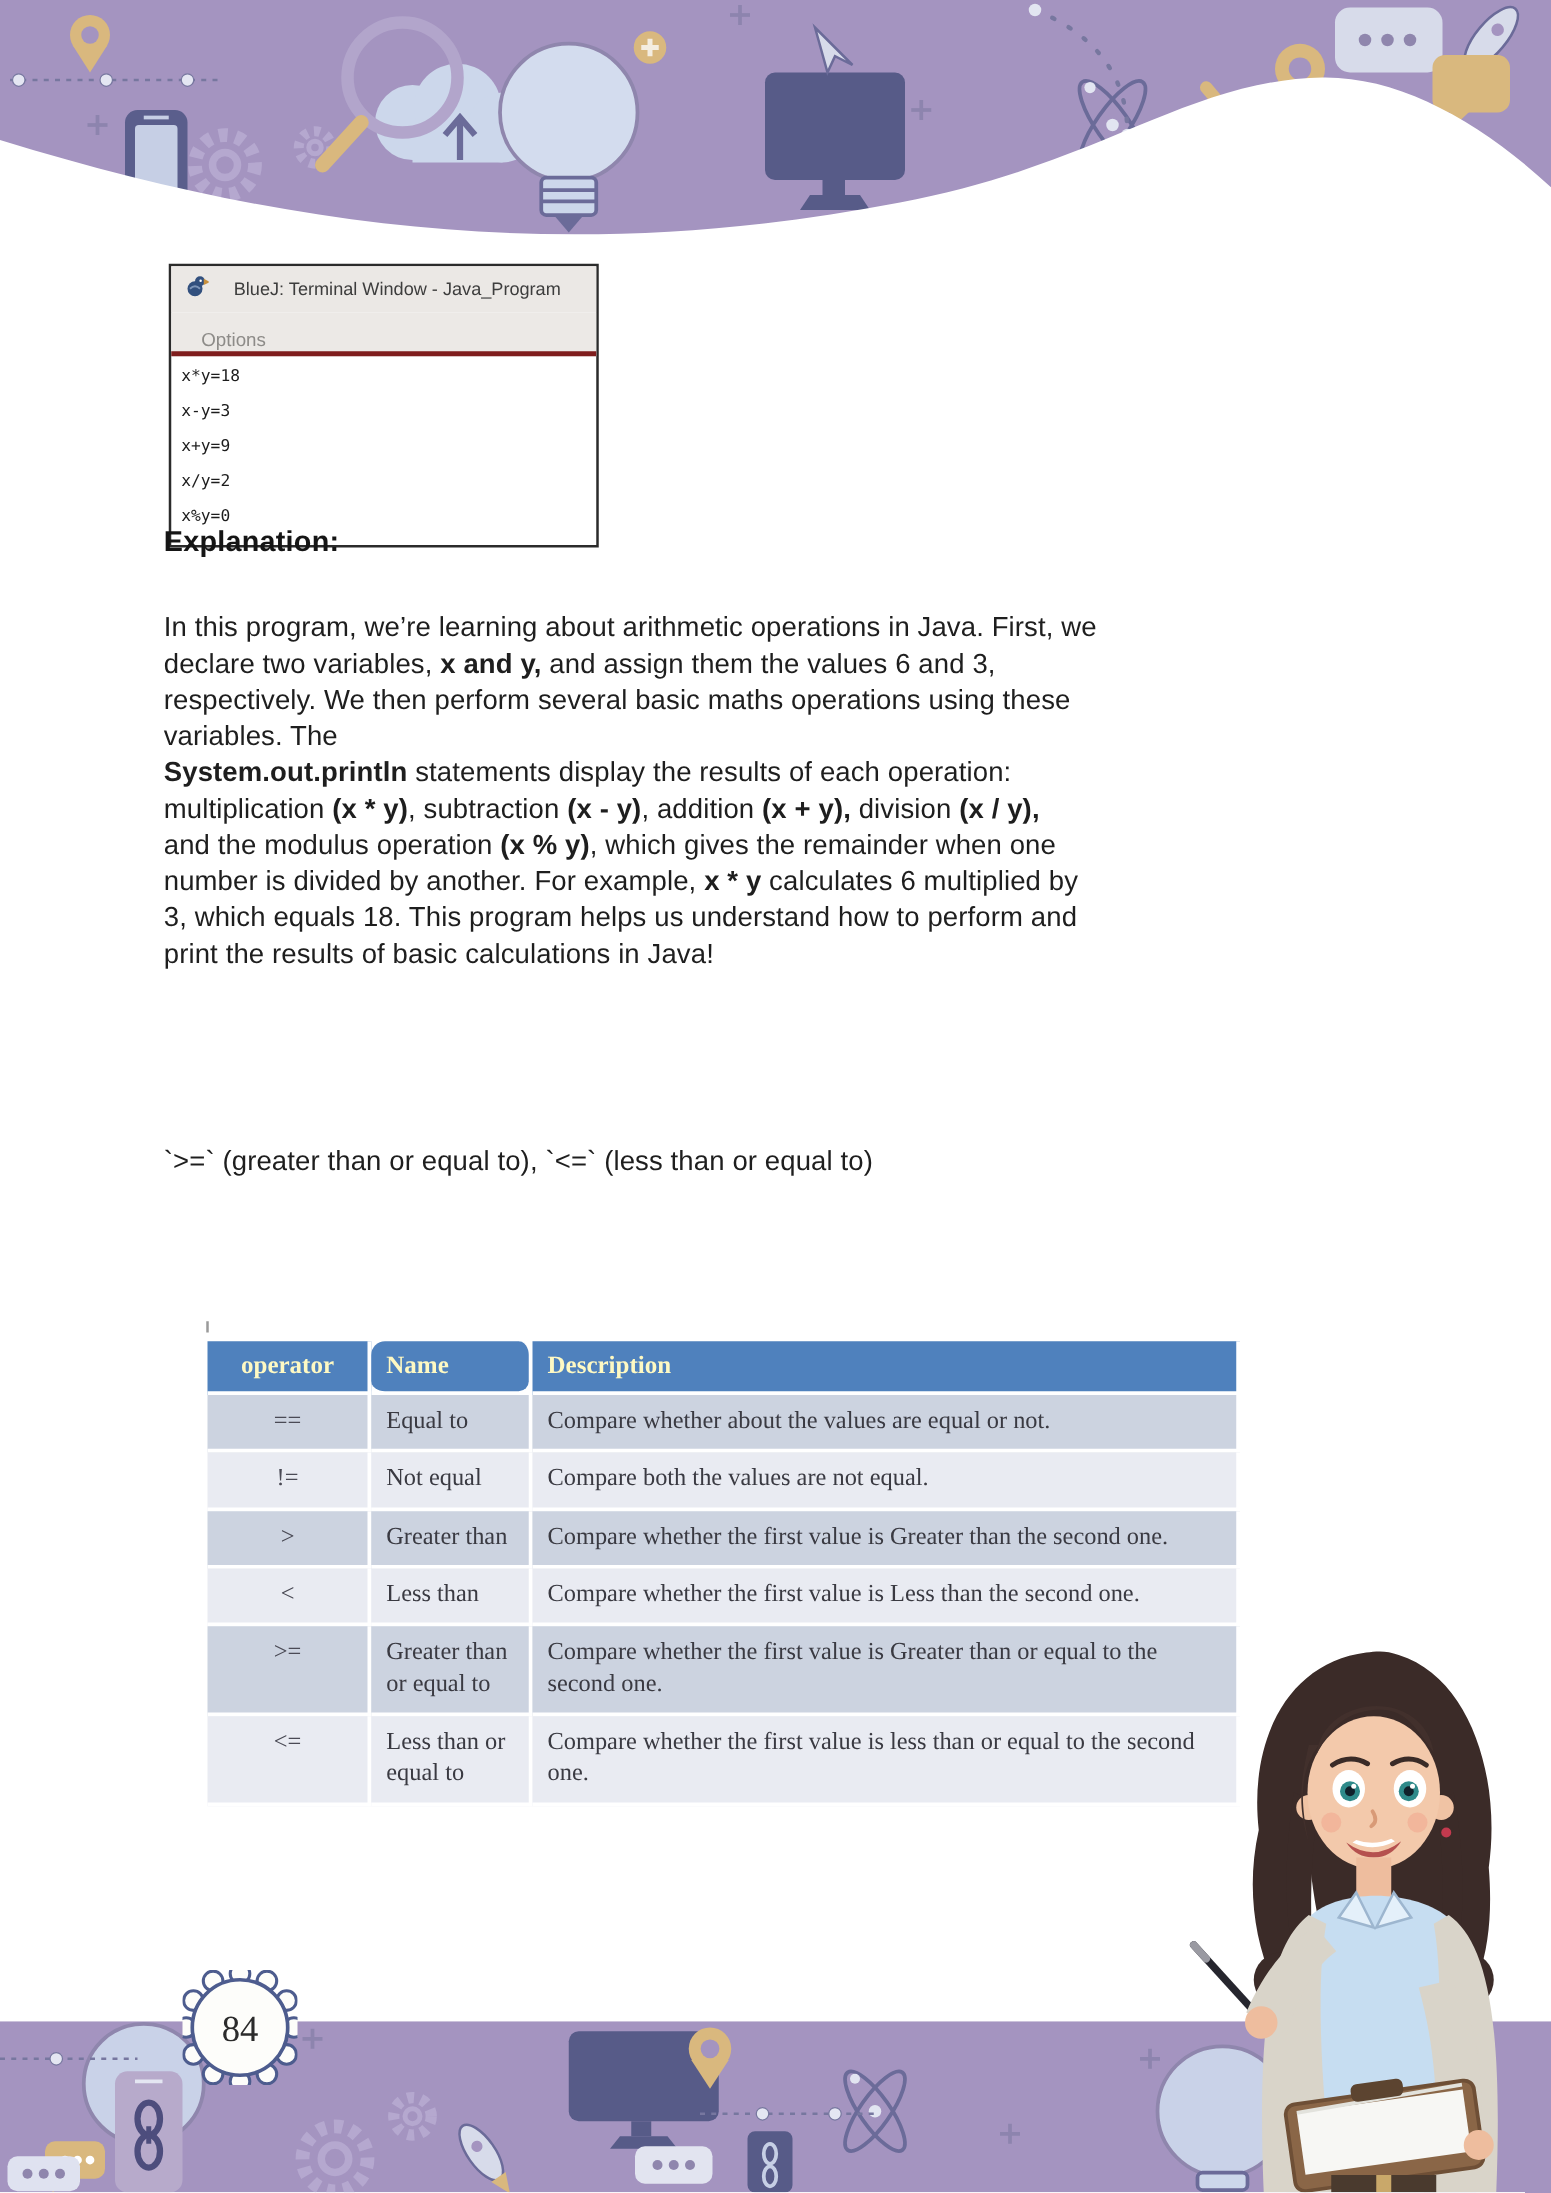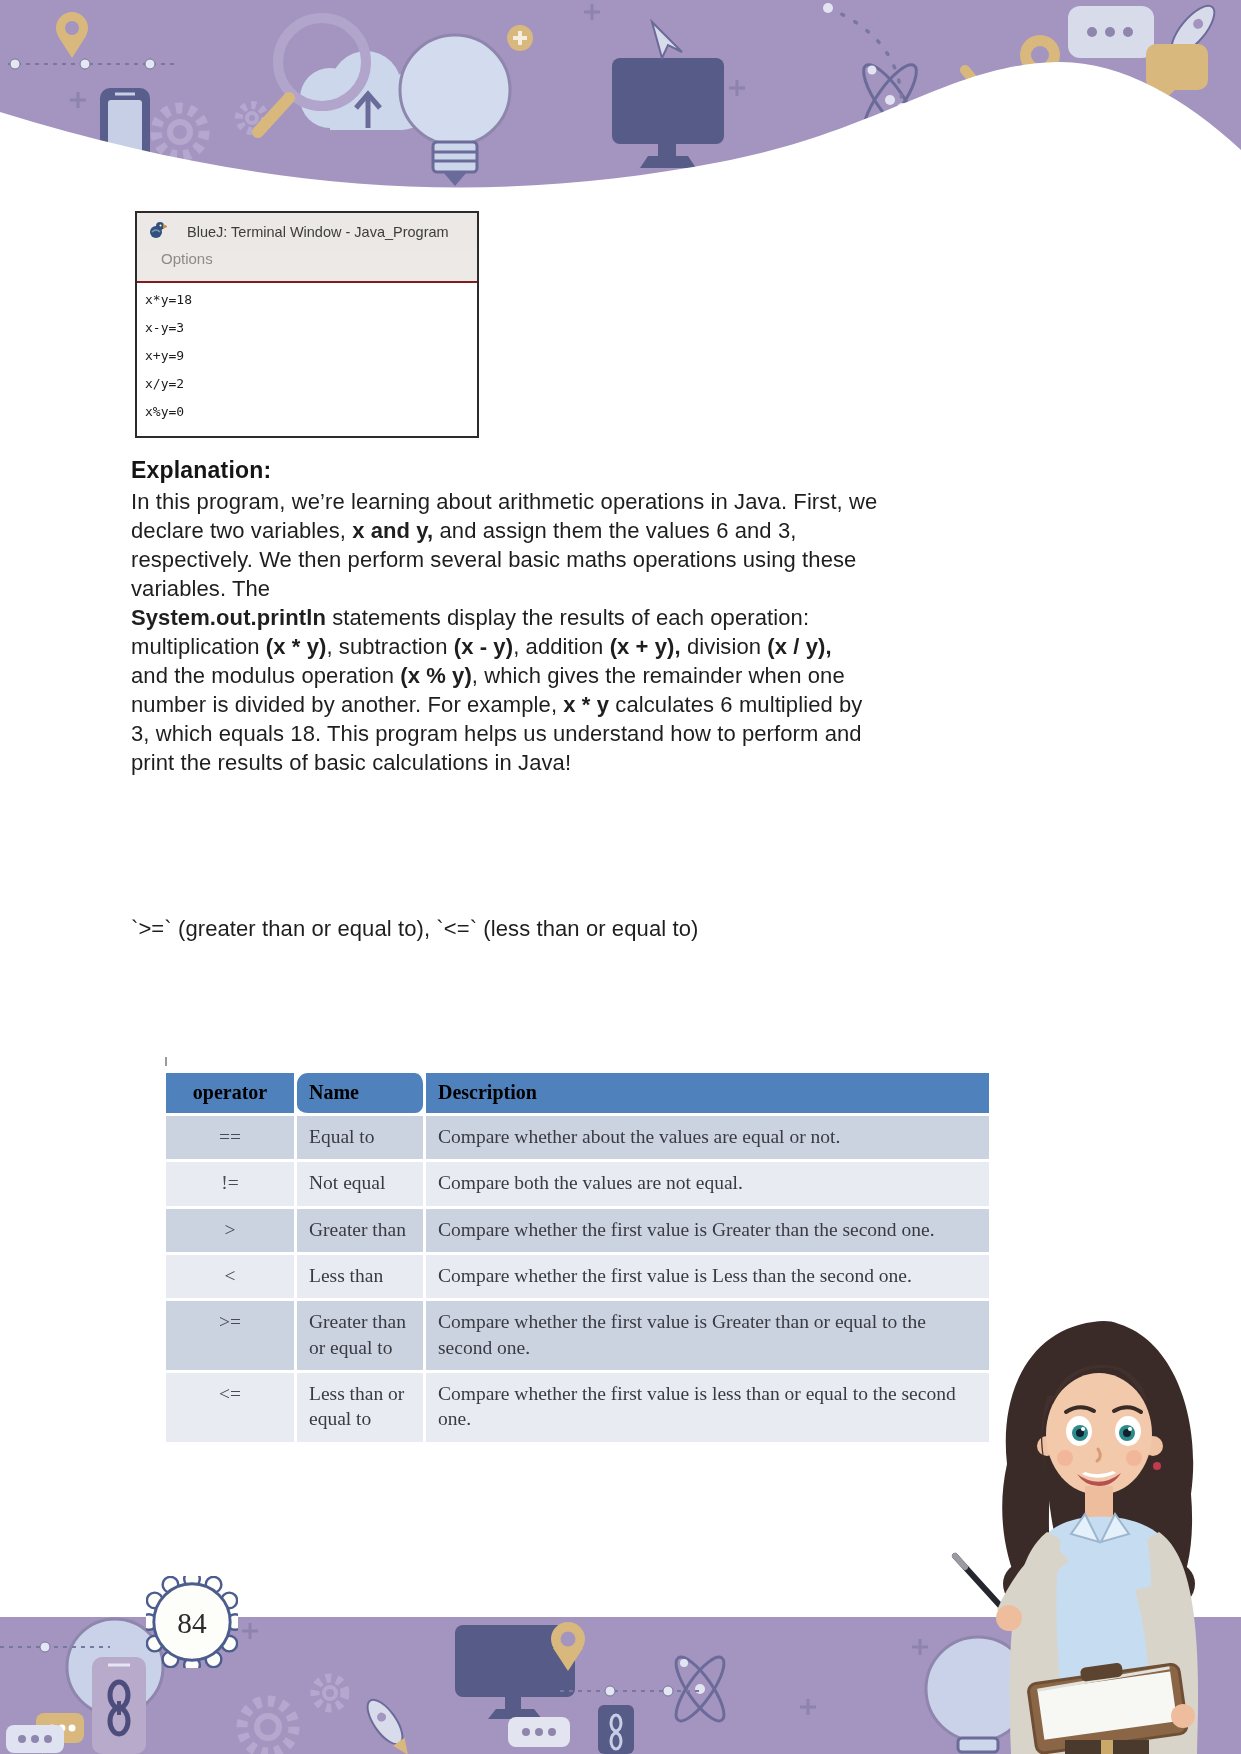--- a/index.html
+++ b/index.html
@@ -11,47 +11,47 @@
   .header-band { top:0; }
   .footer-band { top:1617px; }
 
   
   .terminal {
     position:absolute; left:135px; top:211px; width:344px; height:227px;
     border:2px solid #2b2b2b; background:#ffffff; box-sizing:border-box; z-index:2;
   }
   .t-titlebar { height:37px; background:#ebe8e5; display:flex; align-items:center; padding:0 10px; gap:20px; }
   .t-title { font-size:14.5px; color:#3d3d3d; }
-  .t-menubar { height:31px; background:#ece9e6; display:flex; align-items:flex-start; padding-left:24px; border-bottom:2px solid #7f1d1d; }
+  .t-menubar { height:31px; background:#ece9e6; display:flex; align-items:flex-end; padding-left:24px; border-bottom:4px solid #7f1d1d; }
   .t-menu-item { font-size:15px; color:#8d8b88; }
   .t-body { padding:3px 8px 0 8px; font-family:"DejaVu Sans Mono", monospace; font-size:13px; line-height:28px; color:#1c1c1c; }
 
   .explanation-heading {
-    position:absolute; left:131px; top:457px; margin:0;
+    position:absolute; left:131px; top:420px; margin:0;
     font-size:23px; font-weight:bold; color:#151515; letter-spacing:.2px; z-index:2;
   }
   .body-para {
     position:absolute; left:131px; width:900px; margin:0;
     font-size:22px; line-height:29px; color:#1e1e1e; letter-spacing:.1px; z-index:2;
   }
   .para-explanation { top:487px; }
   .para-intro { top:803px; text-indent:28px; }
   .para-examples { top:885px; }
 
   .table-tick { position:absolute; left:165px; top:1057px; width:2px; height:9px; background:#9a9a9a; z-index:2; }
 
   
   .op-table {
     position:absolute; left:166px; top:1073px; z-index:2;
     border-collapse:separate; border-spacing:0;
     font-family:"Liberation Serif", serif; font-size:19.5px; color:#3a3a42;
   }
   .op-table th, .op-table td { border-right:3px solid #ffffff; border-bottom:3px solid #ffffff; }
   .op-table th {
-    background:#4f81bd; color:#000000; font-weight:bold; text-align:left;
+    background:#4f81bd; color:#fef9c3; font-weight:bold; text-align:left;
     padding:8px 12px 9px 12px; font-size:20px;
   }
   .op-table th.c-op, .op-table td.c-op { text-align:center; }
   .op-table td { padding:8px 12px 10px 12px; vertical-align:top; line-height:1.3; }
   .op-table td.c-op { color:#4a4a55; }
   .col-op { width:104px; } .col-name { width:102px;border-radius:11px; } .col-desc { width:539px; }
   .r-dark td { background:#ccd3e0; }
   .r-light td { background:#e9ebf2; }
 
   .page-gear { position:absolute; left:146px; top:1576px; z-index:5; }

